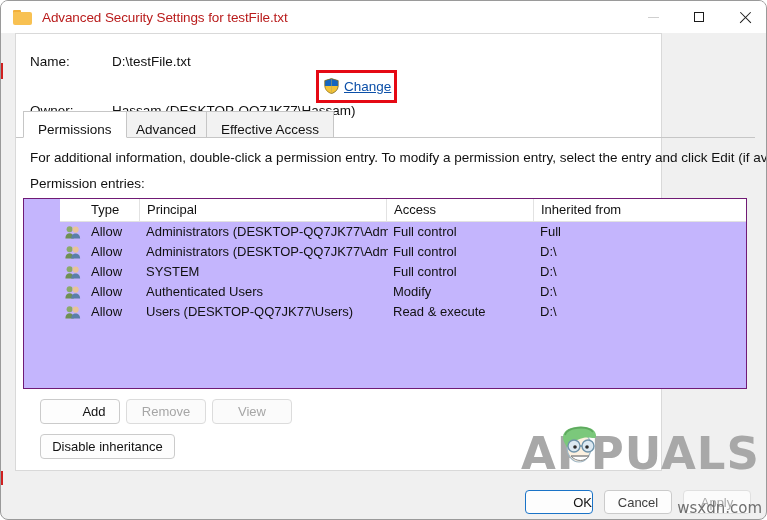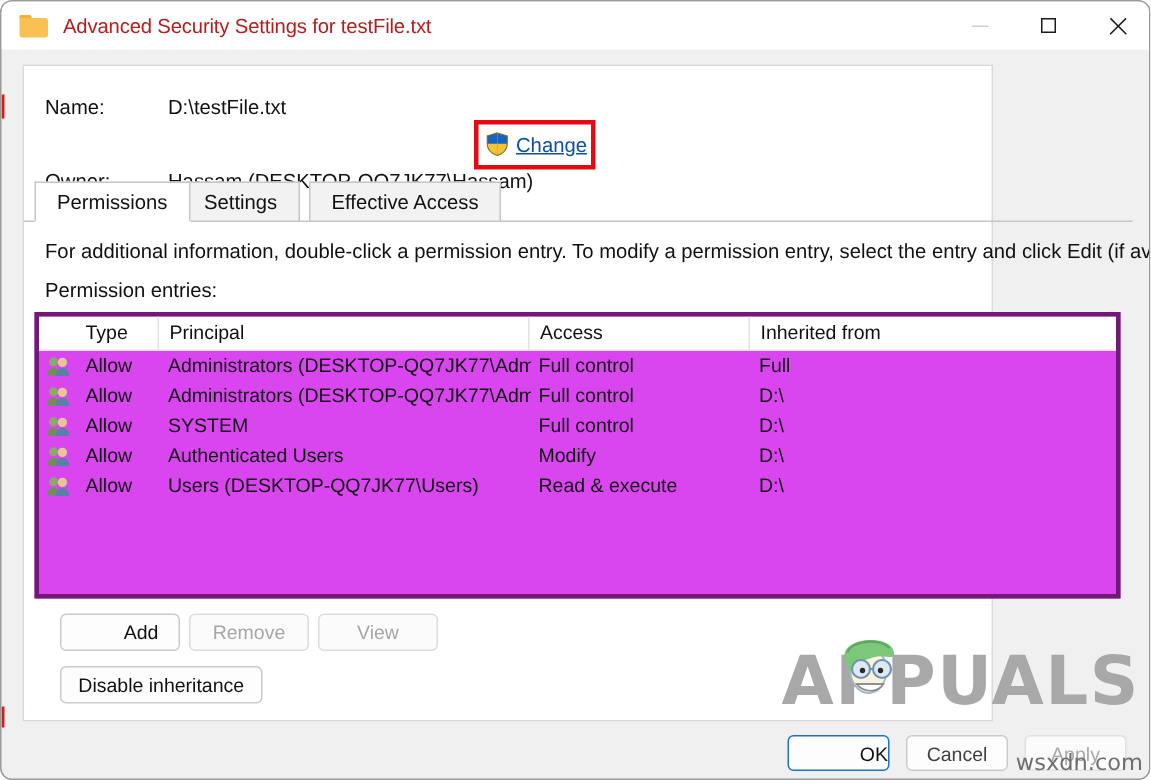--- a/index.html
+++ b/index.html
@@ -95,21 +95,21 @@
     width: 15px; height: 1.3px;
     background: #1b1b1b;
   }
   .glyph-close::before { transform: rotate(45deg); }
   .glyph-close::after  { transform: rotate(-45deg); }
 
   
   #panel {
     position: absolute;
     left: 14px;
-    top: 42px;
+    top: 32px;
     width: 647px;
     height: 438px;
     box-sizing: border-box;
     background: #ffffff;
     border: 1px solid #d9d9d9;
   }
 
   
   .field-row {
     position: absolute;
@@ -182,21 +182,21 @@
     left: 0; bottom: 0;
     width: 739px; height: 1px;
     background: #c6c6c6;
   }
   .tab-item {
     position: absolute;
     bottom: 0;
     height: 27px;
     box-sizing: border-box;
     display: flex;
-    align-items: center;
+    align-items: flex-end;
     justify-content: center;
     font-size: 13.5px;
     color: #111111;
     background: #f2f2f2;
     border: 1px solid #c6c6c6;
     white-space: nowrap;
     padding: 0 14px;
   }
   .tab-item.selected {
     background: #ffffff;
@@ -222,23 +222,24 @@
   }
 
   
   #listbox {
     position: absolute;
     left: 7px;
     top: 164px;
     width: 724px;
     height: 191px;
     box-sizing: border-box;
-    background: #d946ef;
-    border: 3px solid #701a75;
+    background: #c4b5fd;
+    border: 1px solid #701a75;
     overflow: hidden;
+    padding-left: 36px;
   }
   #list-header {
     position: relative;
     height: 22px;
     background: #ffffff;
     border-bottom: 1px solid #e2e2e2;
   }
   .hcell {
     position: absolute;
     top: 0;
@@ -442,21 +443,21 @@
       <span id="change-link">Change</span>
     </div>
     <div id="red-annotation"></div>
 
     <div id="tabstrip">
       <div class="tabs-underline"></div>
       <div class="tab-item selected" style="left:7px;">
         <span>Permissions</span>
       </div>
       <div class="tab-item" style="left:105px;">
-        <span>Settings</span>
+        <span>Advanced</span>
       </div>
       <div class="tab-item" style="left:190px;">
         <span>Effective Access</span>
       </div>
     </div>
 
     <div id="info-text">For additional information, double-click a permission entry. To modify a permission entry, select the entry and click Edit (if available).</div>
     <div id="entries-label">Permission entries:</div>
 
     <div id="listbox">

